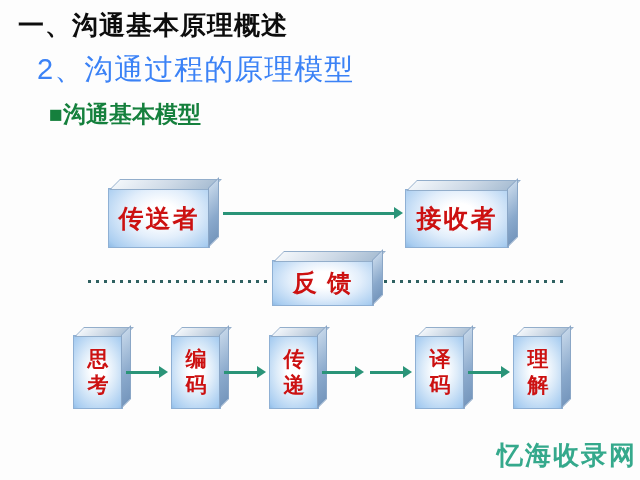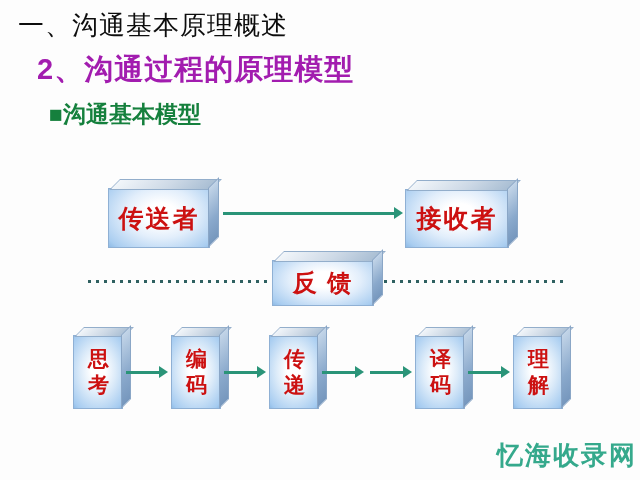--- a/index.html
+++ b/index.html
@@ -6,25 +6,25 @@
   .slide{
     position:relative;
     width:640px;height:480px;
     background:#fdfdfd;
     overflow:hidden;
     font-family:"Liberation Sans","DejaVu Sans",sans-serif;
   }
   
   .title{
     position:absolute;left:18px;top:8px;
-    font-size:26px;font-weight:400;color:#0d0d0d;letter-spacing:1px;
+    font-size:26px;font-weight:700;color:#0d0d0d;letter-spacing:1px;
   }
   .subtitle{
     position:absolute;left:37px;top:50px;
-    font-size:29px;font-weight:700;color:#a21caf;letter-spacing:1px;
+    font-size:29px;font-weight:400;color:#3b82f6;letter-spacing:1px;
   }
   .section{
     position:absolute;left:49px;top:99px;
     font-size:23px;font-weight:900;color:#15803d;font-family:Liberation Serif, serif;
   }
   
   .b3{
     position:absolute;
     background:radial-gradient(ellipse 75% 90% at 52% 42%, #ffffff 20%, #e2eefb 48%, #a9cdf0 85%, #7fb0e0 100%);
     border:1px solid #8fb0d4;
@@ -80,21 +80,21 @@
     transform:skewX(-45deg);transform-origin:0 100%;
     background:linear-gradient(100deg,#f2f6fa 0%,#ccd8e5 55%,#a6bcd2 100%);
     border:1px solid #93aecb;
   }
   .vbox::after{
     content:"";position:absolute;top:-1px;right:-9px;width:8px;height:100%;
     transform:skewY(-45deg);transform-origin:0 0;
     background:linear-gradient(to bottom,#c3d5e8 0%,#8aa9cc 60%,#7697bd 100%);
     border:1px solid #8aa6c6;
   }
-  .vbox span{display:block;width:1.05em;word-break:break-all;text-align:right;}
+  .vbox span{display:block;width:1.05em;word-break:break-all;text-align:center;}
   .step-arrow{flex:1 1 auto;height:14px;margin:0 3px;}
   
   .watermark{
     position:absolute;right:3px;top:438px;
     font-size:26px;font-weight:900;color:#35a98c;letter-spacing:2px;
   }
 </style>
 </head>
 <body>
 

